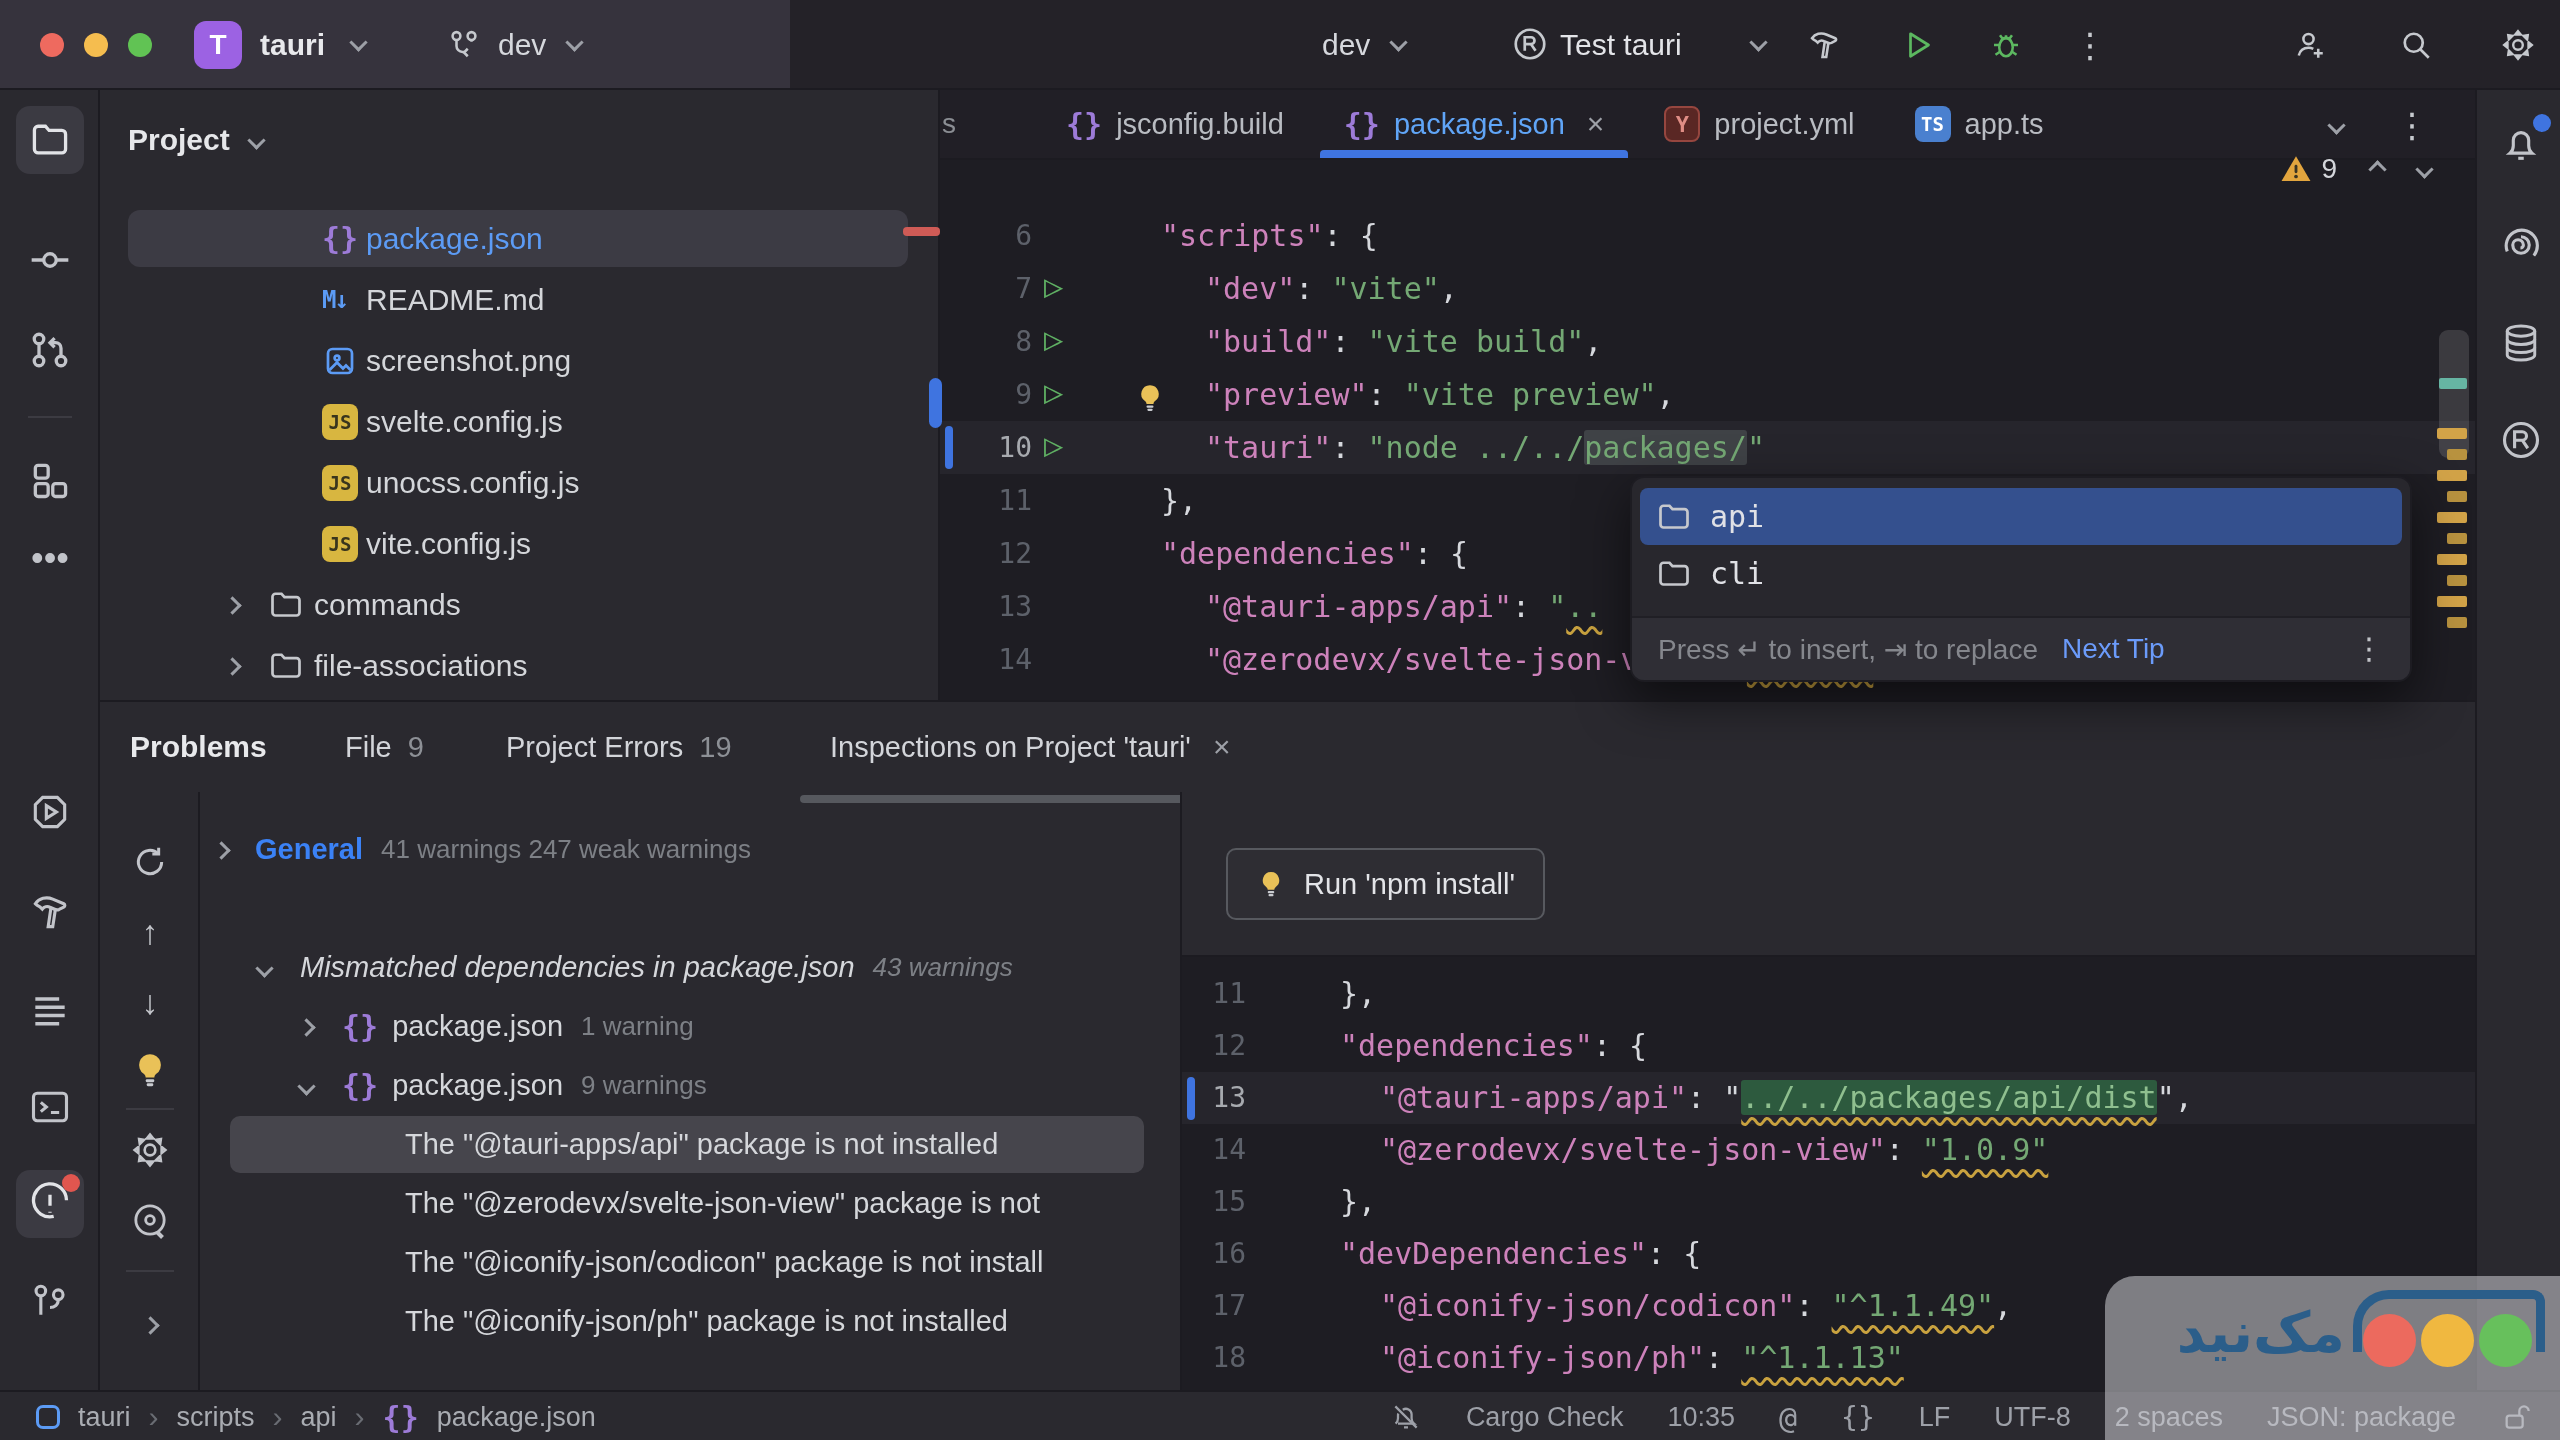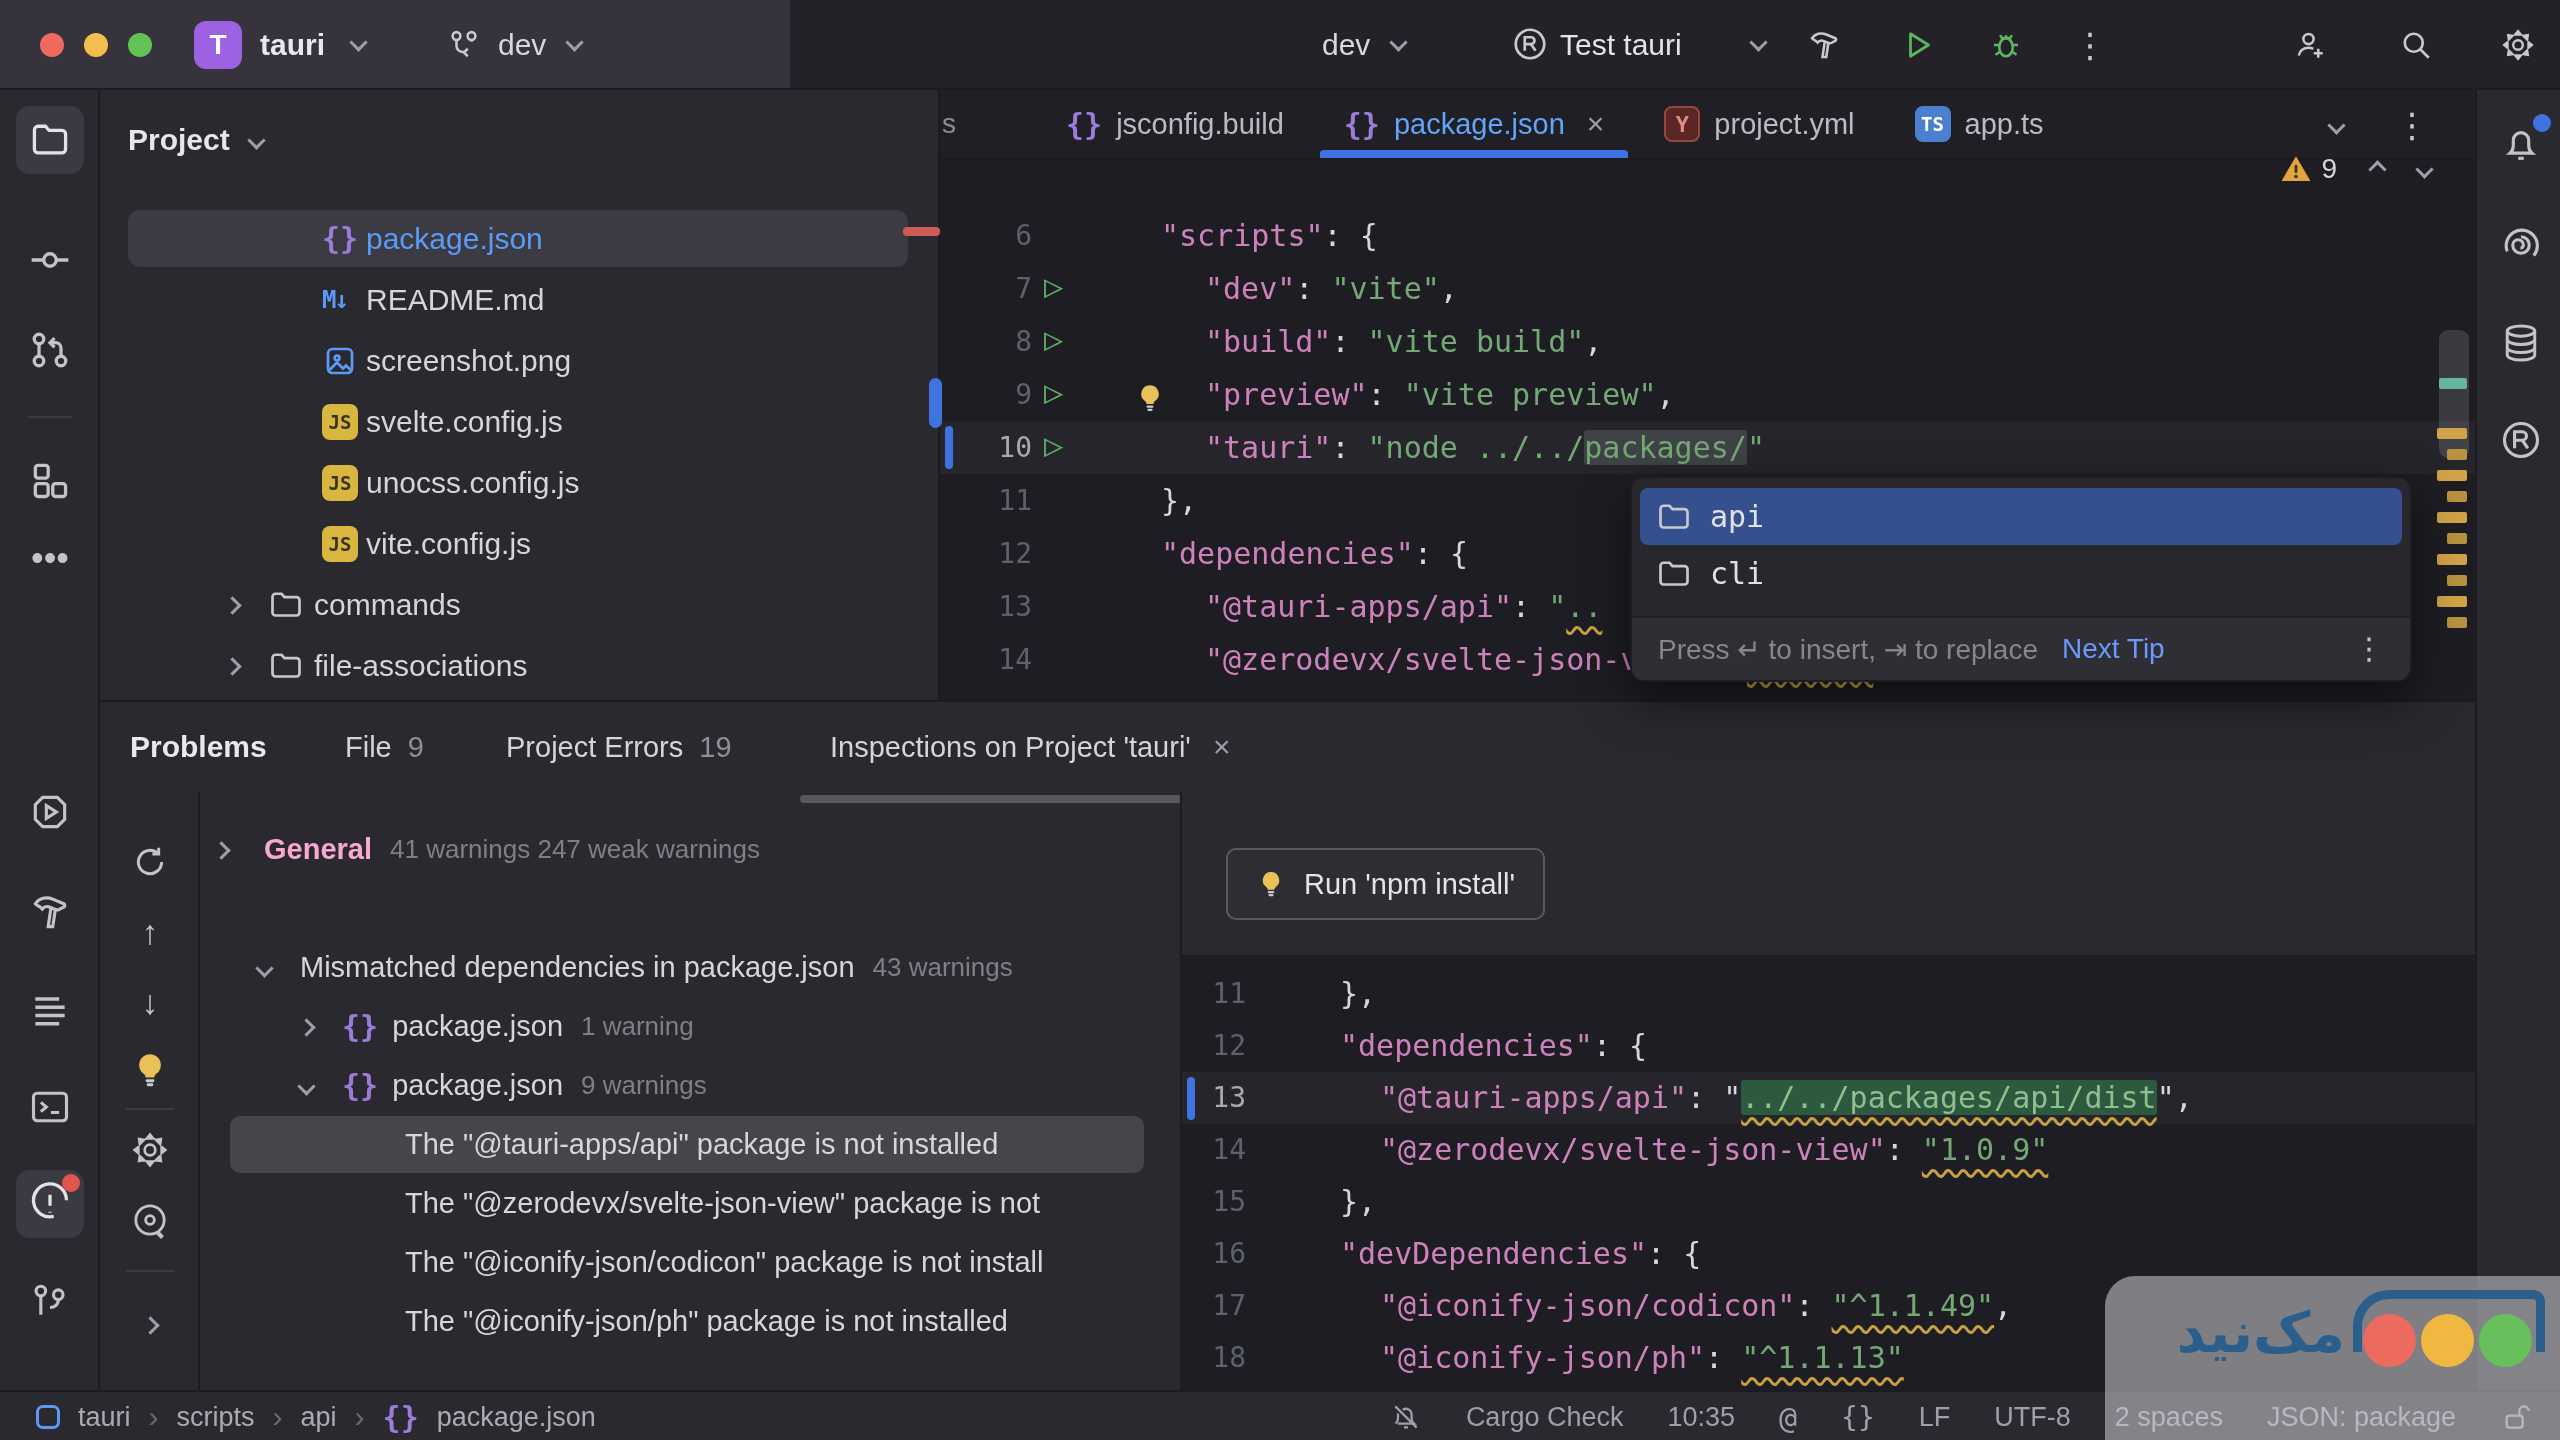--- a/index.html
+++ b/index.html
@@ -107,21 +107,21 @@
   #prob-toolbar { position:absolute; left:0; top:90px; width:100px; bottom:0; border-right:2px solid #1c1b21; }
   .pt-ic { position:absolute; left:30px; width:40px; height:40px; color:#c2c4ca; font-size:34px; line-height:40px; text-align:center; }
   .pt-ic svg { width:100%; height:100%; }
   .pt-sep { position:absolute; left:26px; width:48px; height:2px; background:#3c3b42; }
 
   #prob-tree { position:absolute; left:100px; top:90px; width:980px; bottom:0; overflow:hidden; }
   .tree-row { position:relative; height:59px; }
   .tree-row .selbg { position:absolute; left:30px; right:36px; top:1px; bottom:1px; background:#46454c; border-radius:10px; }
   .tree-row .inner { position:absolute; left:0; right:0; top:0; height:59px; display:flex; align-items:center; }
   .tree-row .tl { font-size:29px; color:#d5d7db; white-space:nowrap; }
-  .tree-row .tl.bold { font-weight:700; color:#f9a8d4;margin-left:9px; }
+  .tree-row .tl.bold { font-weight:700; color:#3b82f6; }
   .tree-row .cnts { font-size:26px; color:#7d8086; margin-left:18px; white-space:nowrap; }
   .tree-row .chevwrap { position:absolute; top:23px; }
 
   #preview-pane { position:absolute; left:1080px; top:90px; right:0; bottom:0; border-left:2px solid #1c1b21; }
   #fix-zone { position:absolute; left:0; top:0; right:0; height:165px; background:#2a292f; border-bottom:2px solid #1c1b21; }
   #fix-btn { position:absolute; left:44px; top:56px; height:72px; display:flex; align-items:center; gap:18px; padding:0 28px; border:2px solid #57595f; border-radius:10px; font-size:29px; color:#e3e4e8; background:rgba(255,255,255,0.02); }
   #code-preview { position:absolute; left:0; top:165px; right:0; bottom:0; background:#1e1d23; white-space:pre; overflow:hidden; }
   #code-preview .cl { height:52px; line-height:52px; }
   #code-preview .cl .ln { width:64px; }
 
@@ -532,21 +532,21 @@
     </div>
 
     <div id="prob-tree">
         <div class="tree-row" style="position: absolute; left: 0px; right: 0px; top: 28px;">
           <span class="chevwrap" style="left:15px"><span class="chev right"></span></span>
           <div class="inner" style="padding-left:55px">
             <span class="tl bold">General</span>
             <span class="cnts">41 warnings 247 weak warnings</span>
           </div>
         </div>
-        <div class="tree-row" style="position: absolute; left: 0px; right: 16px; top: 146px;">
+        <div class="tree-row" style="position: absolute; left: 0px; right: 16px; top: 146px; font-style: italic;">
           <span class="chevwrap" style="left:58px"><span class="chev "></span></span>
           <div class="inner" style="padding-left:100px">
             <span class="tl">Mismatched dependencies in package.json</span>
             <span class="cnts">43 warnings</span>
           </div>
         </div>
         <div class="tree-row" style="position: absolute; left: 0px; right: 0px; top: 205px;">
           <span class="chevwrap" style="left:100px"><span class="chev right"></span></span>
           <div class="inner" style="padding-left:142px">
             <span class="fi fi-json">{}</span>

